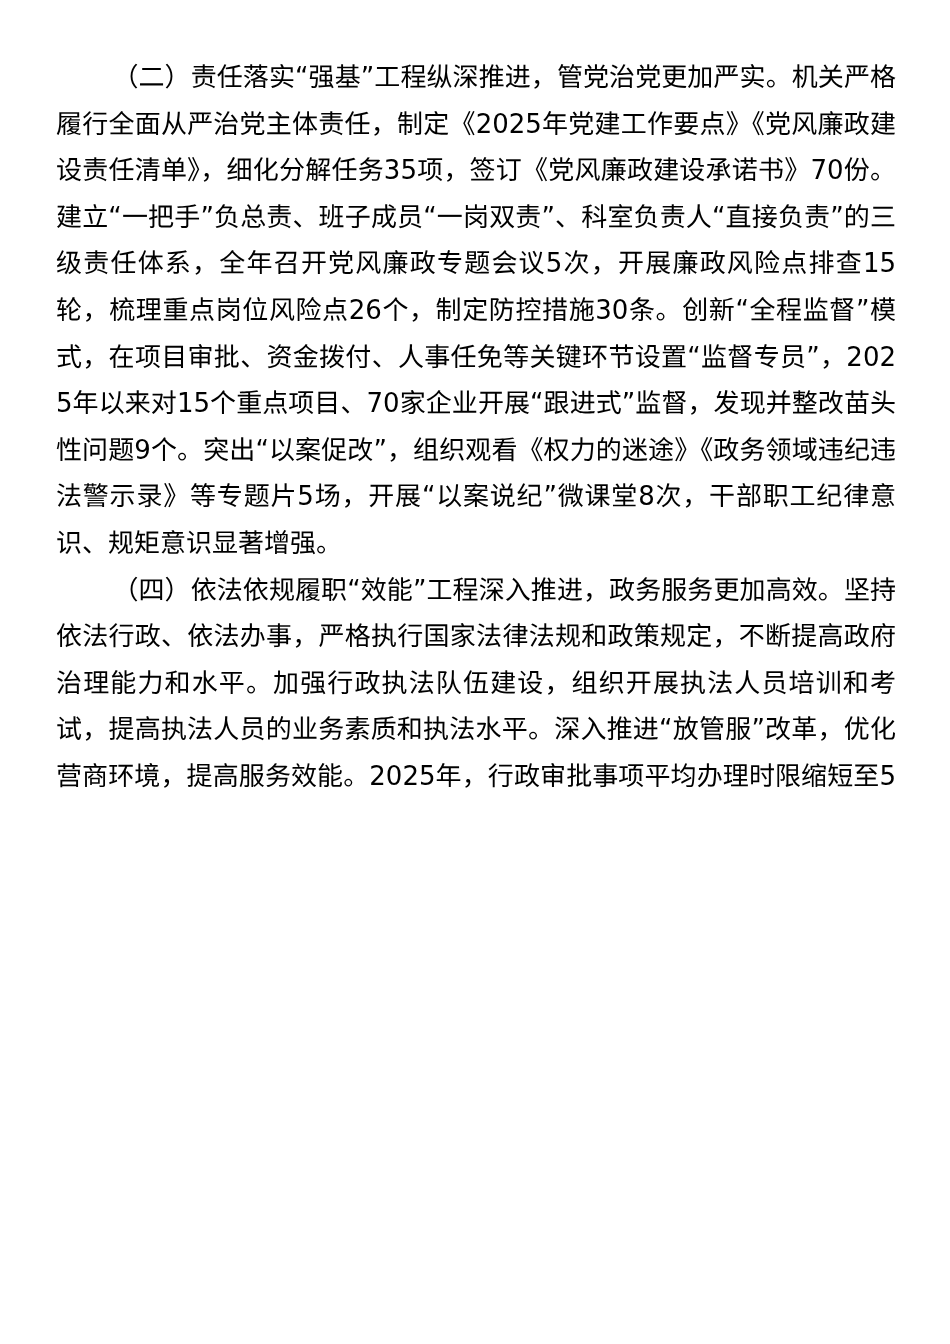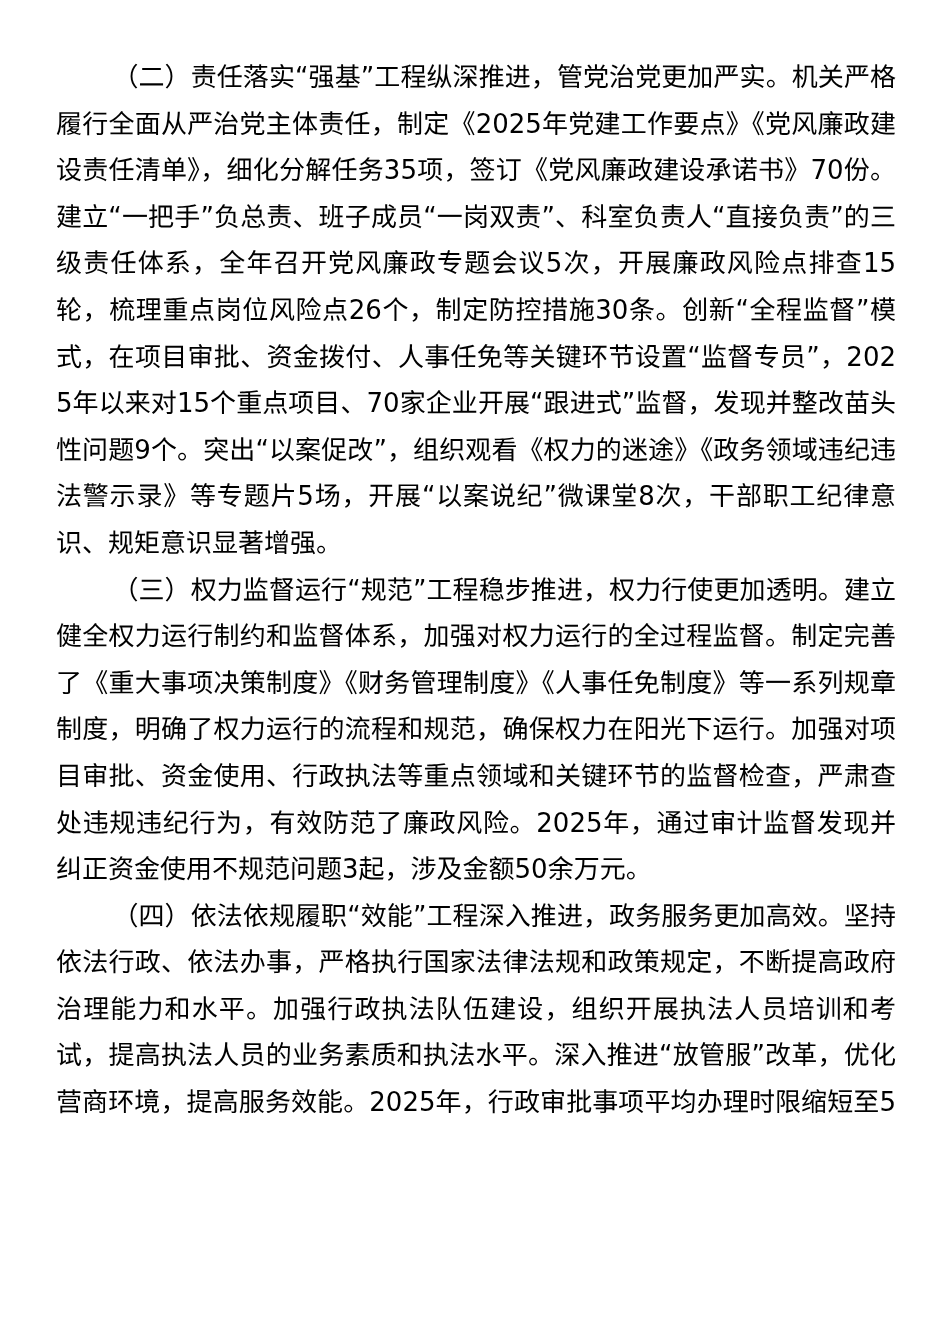--- a/index.html
+++ b/index.html
@@ -51,18 +51,17 @@
   }
 </style>
 </head>
 <body>
 
 <div id="page">
   <div id="doc-body">
 
     <p class="para" id="para-2">（二）责任落实“强基”工程纵深推进，管党治党更加严实。机关严格履行全面从严治党主体责任，制定《2025年党建工作要点》《党风廉政建设责任清单》，细化分解任务35项，签订《党风廉政建设承诺书》70份。建立“一把手”负总责、班子成员“一岗双责”、科室负责人“直接负责”的三级责任体系，全年召开党风廉政专题会议5次，开展廉政风险点排查15轮，梳理重点岗位风险点26个，制定防控措施30条。创新“全程监督”模式，在项目审批、资金拨付、人事任免等关键环节设置“监督专员”，2025年以来对15个重点项目、70家企业开展“跟进式”监督，发现并整改苗头性问题9个。突出“以案促改”，组织观看《权力的迷途》《政务领域违纪违法警示录》等专题片5场，开展“以案说纪”微课堂8次，干部职工纪律意识、规矩意识显著增强。</p>
 
-    <p class="para" id="para-3">（三）权力监督运行“规范”工程稳步推进，权力行使更加透明。建立健全权力运行制约和监督体系，加强对权力运行的全过程监督。制定完善了《重大事项决策制度》《财务管理制度》《人事任免制度》等一系列规章制度，明确了权力运行的流程和规范，确保权力在阳光下运行。加强对项目审批、资金使用、行政执法等重点领域和关键环节的监督检查，严肃查处违规违纪行为，有效防范了廉政风险。2025年，通过审计监督发现并纠正资金使用不规范问题3起，涉及金额50余万元。</p>
 
     <p class="para" id="para-4">（四）依法依规履职“效能”工程深入推进，政务服务更加高效。坚持依法行政、依法办事，严格执行国家法律法规和政策规定，不断提高政府治理能力和水平。加强行政执法队伍建设，组织开展执法人员培训和考试，提高执法人员的业务素质和执法水平。深入推进“放管服”改革，优化营商环境，提高服务效能。2025年，行政审批事项平均办理时限缩短至5个工作</p>
 
   </div>
 </div>
 
 </body></html>

